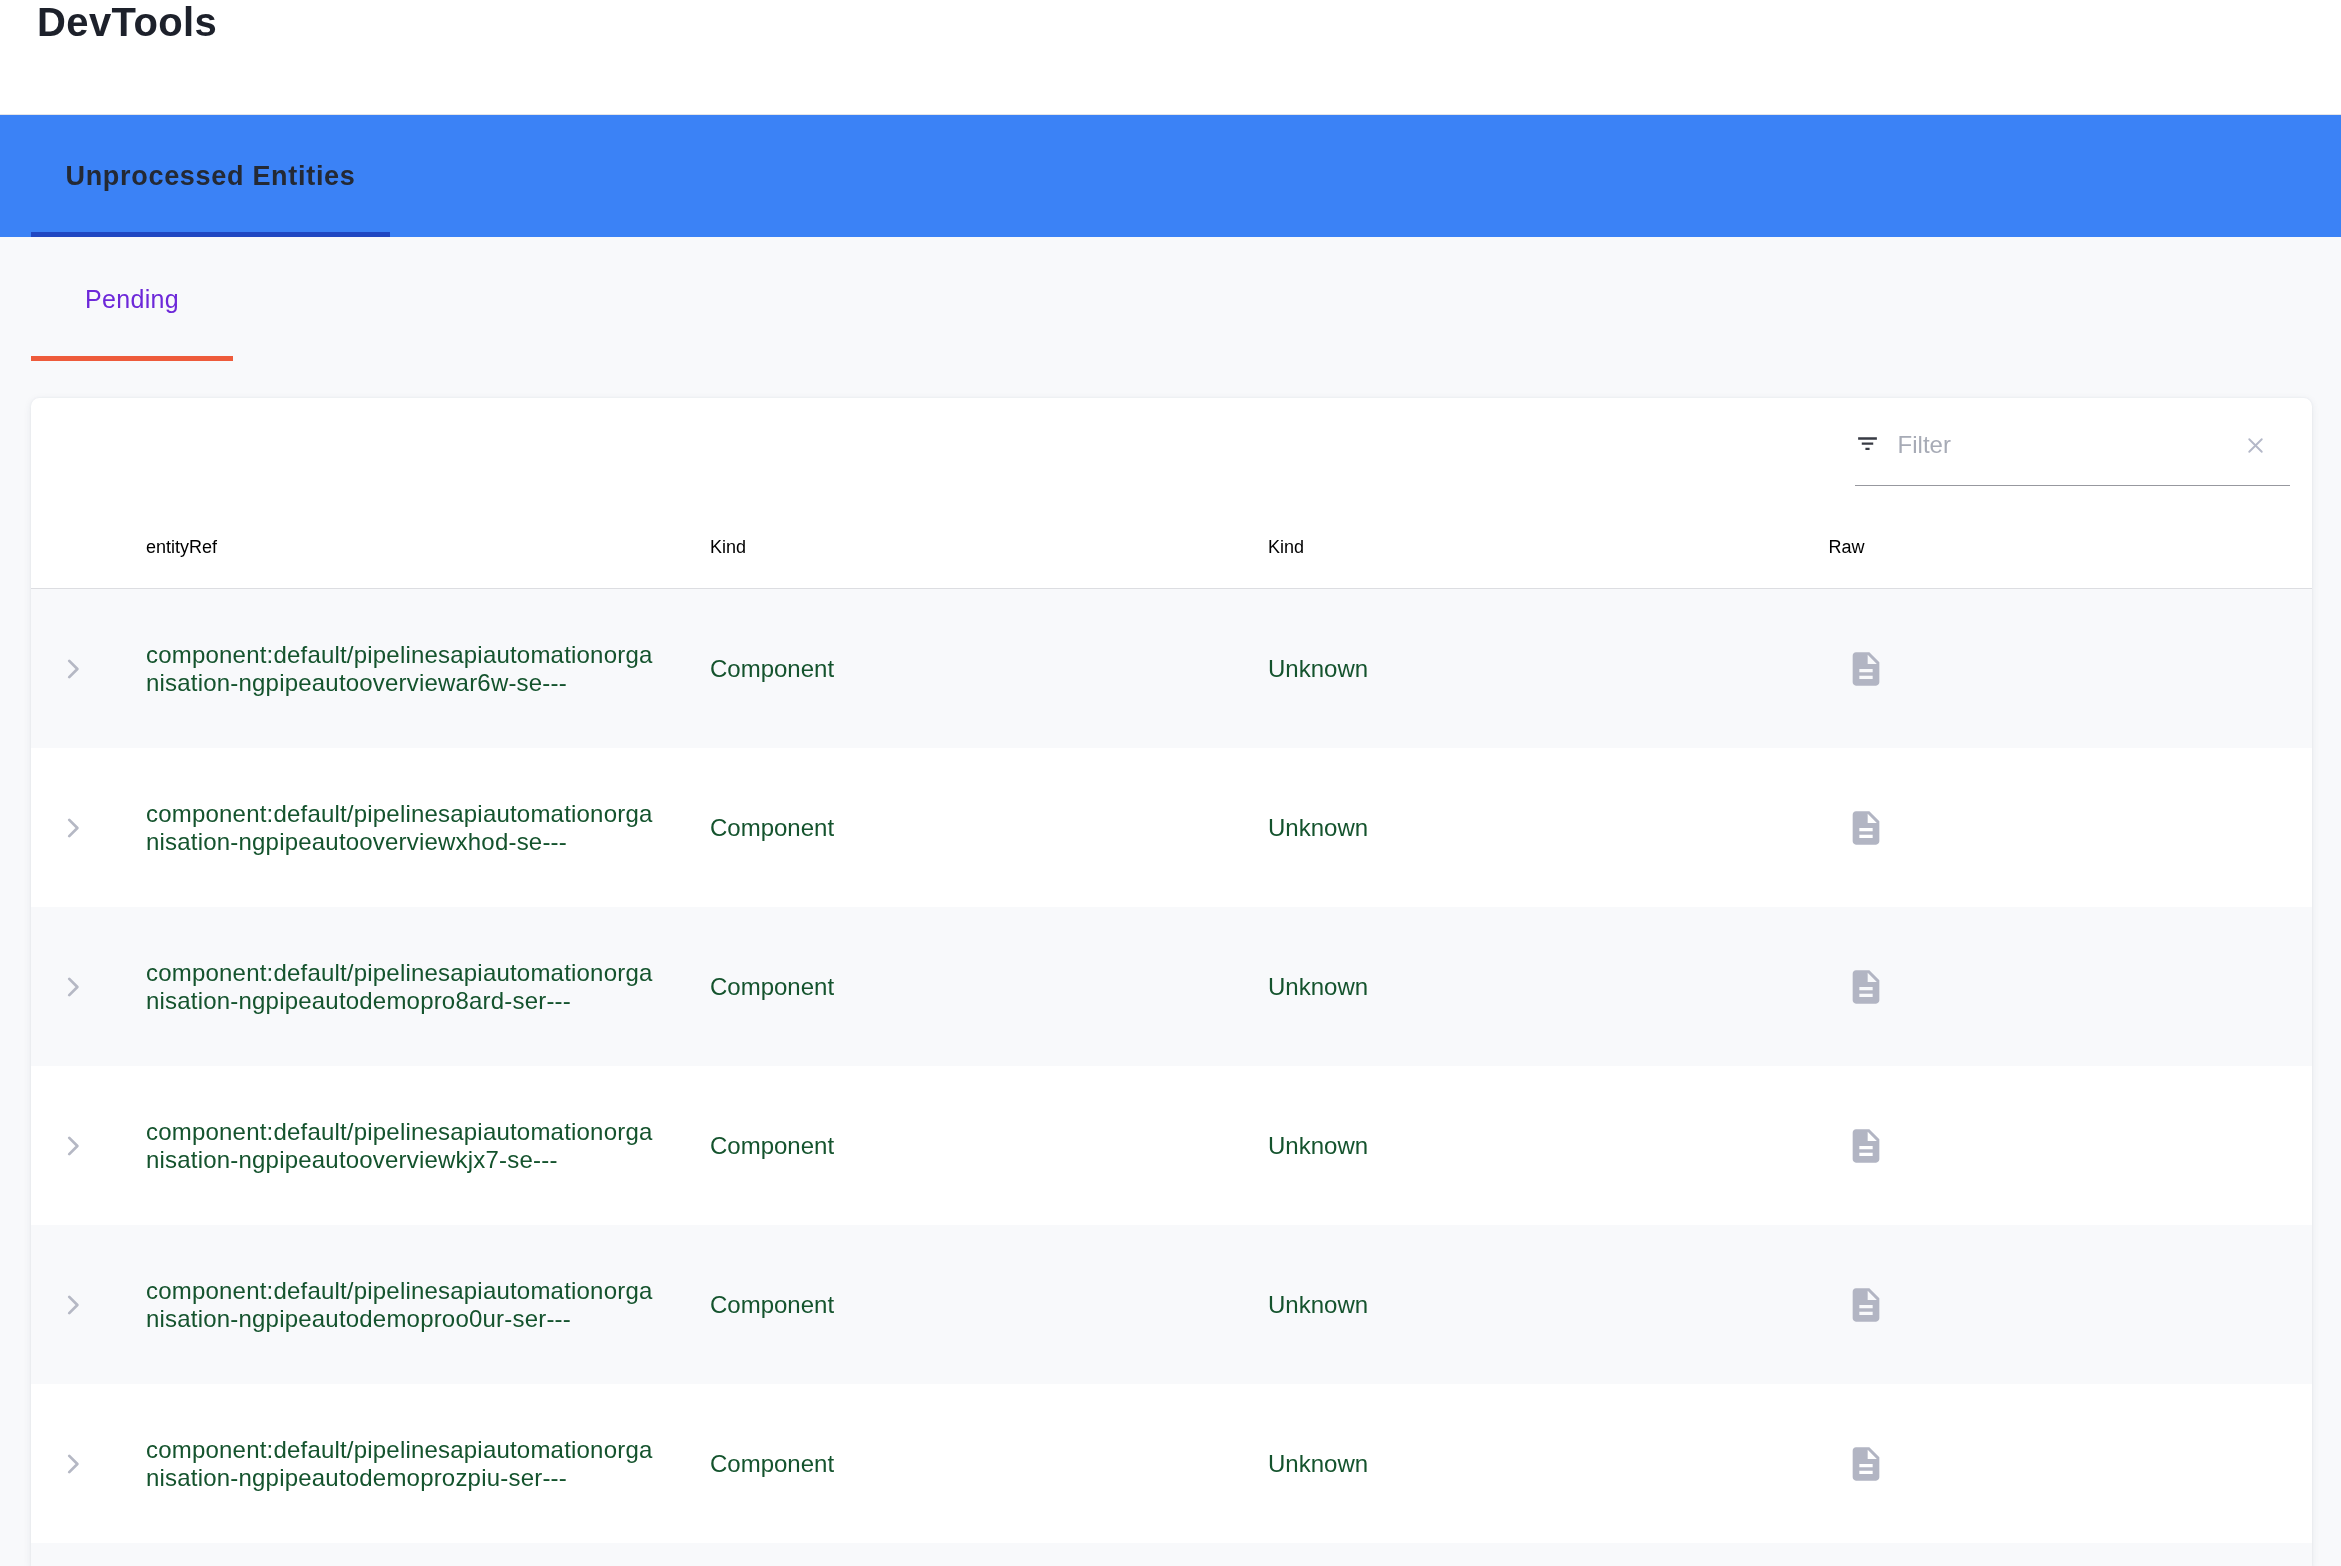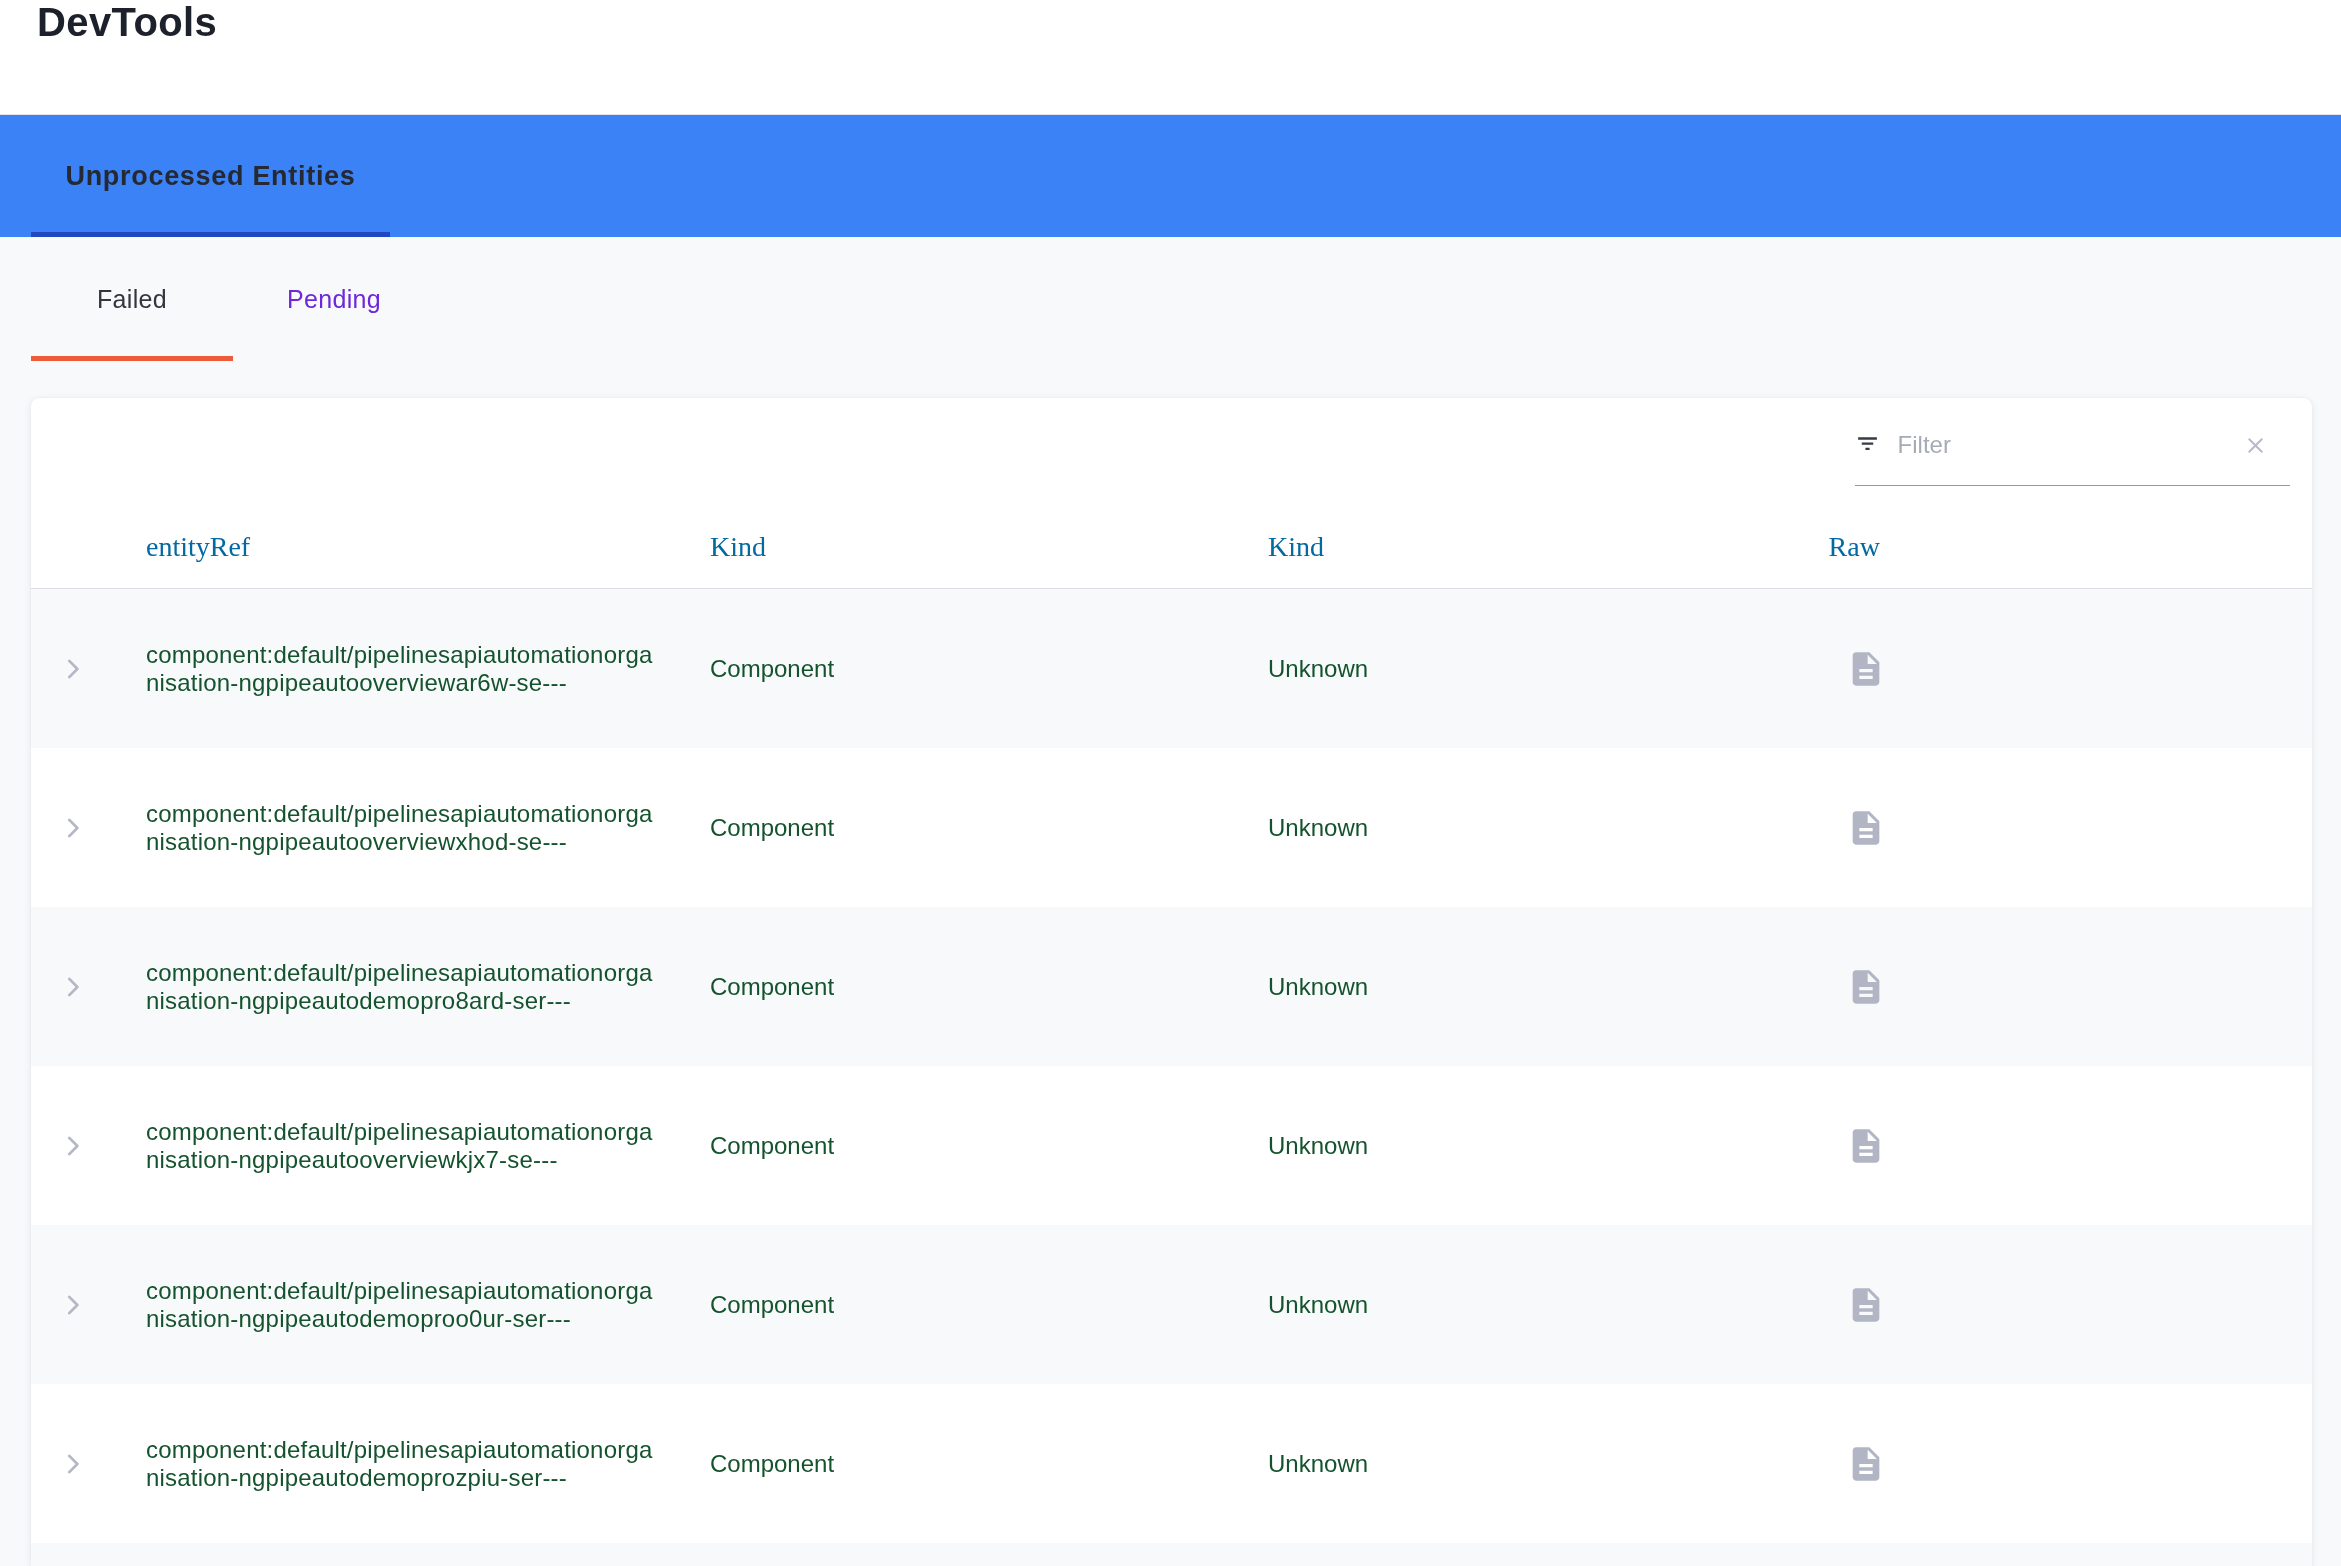--- a/index.html
+++ b/index.html
@@ -82,23 +82,22 @@
     cursor: pointer;
   }
 
   
   .thead, .row {
     display: grid;
     grid-template-columns: 115px 564px 558px 554px 1fr;
     align-items: center;
   }
   .thead {
-    height: 83px; font-size: 28px; color: #0369a1;
+    height: 83px; font-size: 18px; color: #000000;
     border-bottom: 1.7px solid #dcdde1;
-    font-family: Liberation Serif, serif;
   }
   .th-raw { padding-left: 6.6px; }
   .row { height: 159px; font-size: 24px; color: #14532d; background: #ffffff; }
   .tbody .row:nth-child(odd) { background: #f8f9fb; }
   .cell-ref {
     max-width: 516px; word-break: break-all;
     line-height: 28px; letter-spacing: 0.2px;
   }
   .expand-btn {
     margin-left: 25px; width: 33px; height: 33px;
@@ -123,23 +122,20 @@
   </header>
 
   <nav class="tabbar">
     <div class="tab">
       <span>Unprocessed Entities</span>
     </div>
     <div class="tab-indicator"></div>
   </nav>
 
   <div class="subtabs">
-    <div class="subtab">
-      <span>Failed</span>
-    </div>
     <div class="subtab inactive">
       <span>Pending</span>
     </div>
     <div class="subtab-indicator"></div>
   </div>
 
   <section class="card">
 
     <div class="filter-bar">
       <div class="filter-field">

